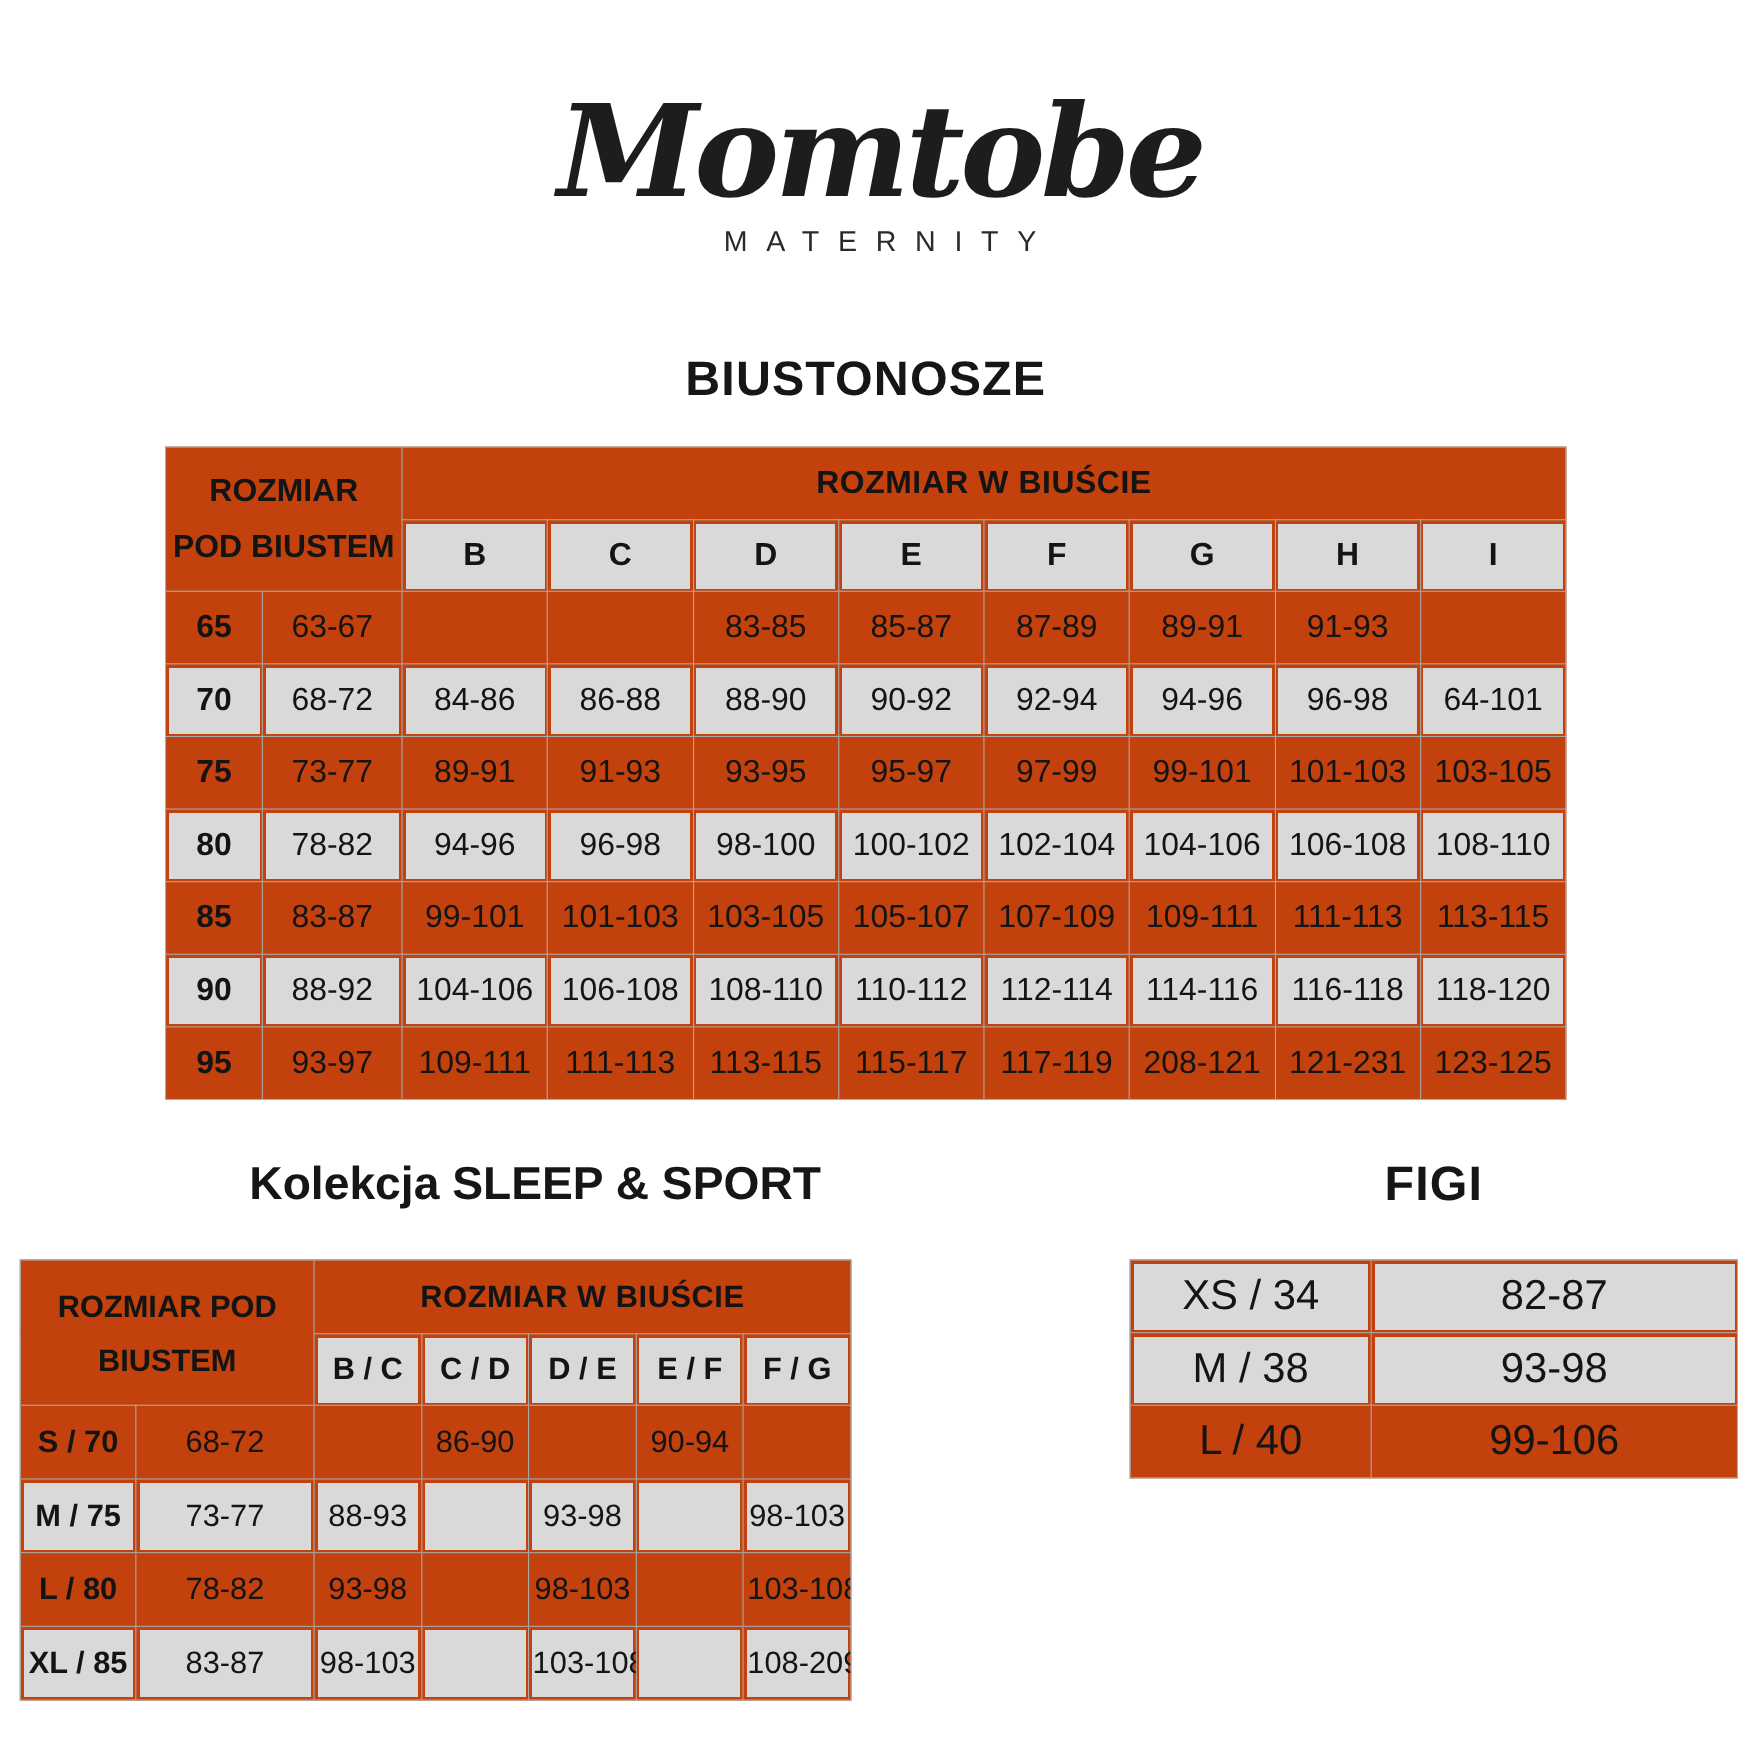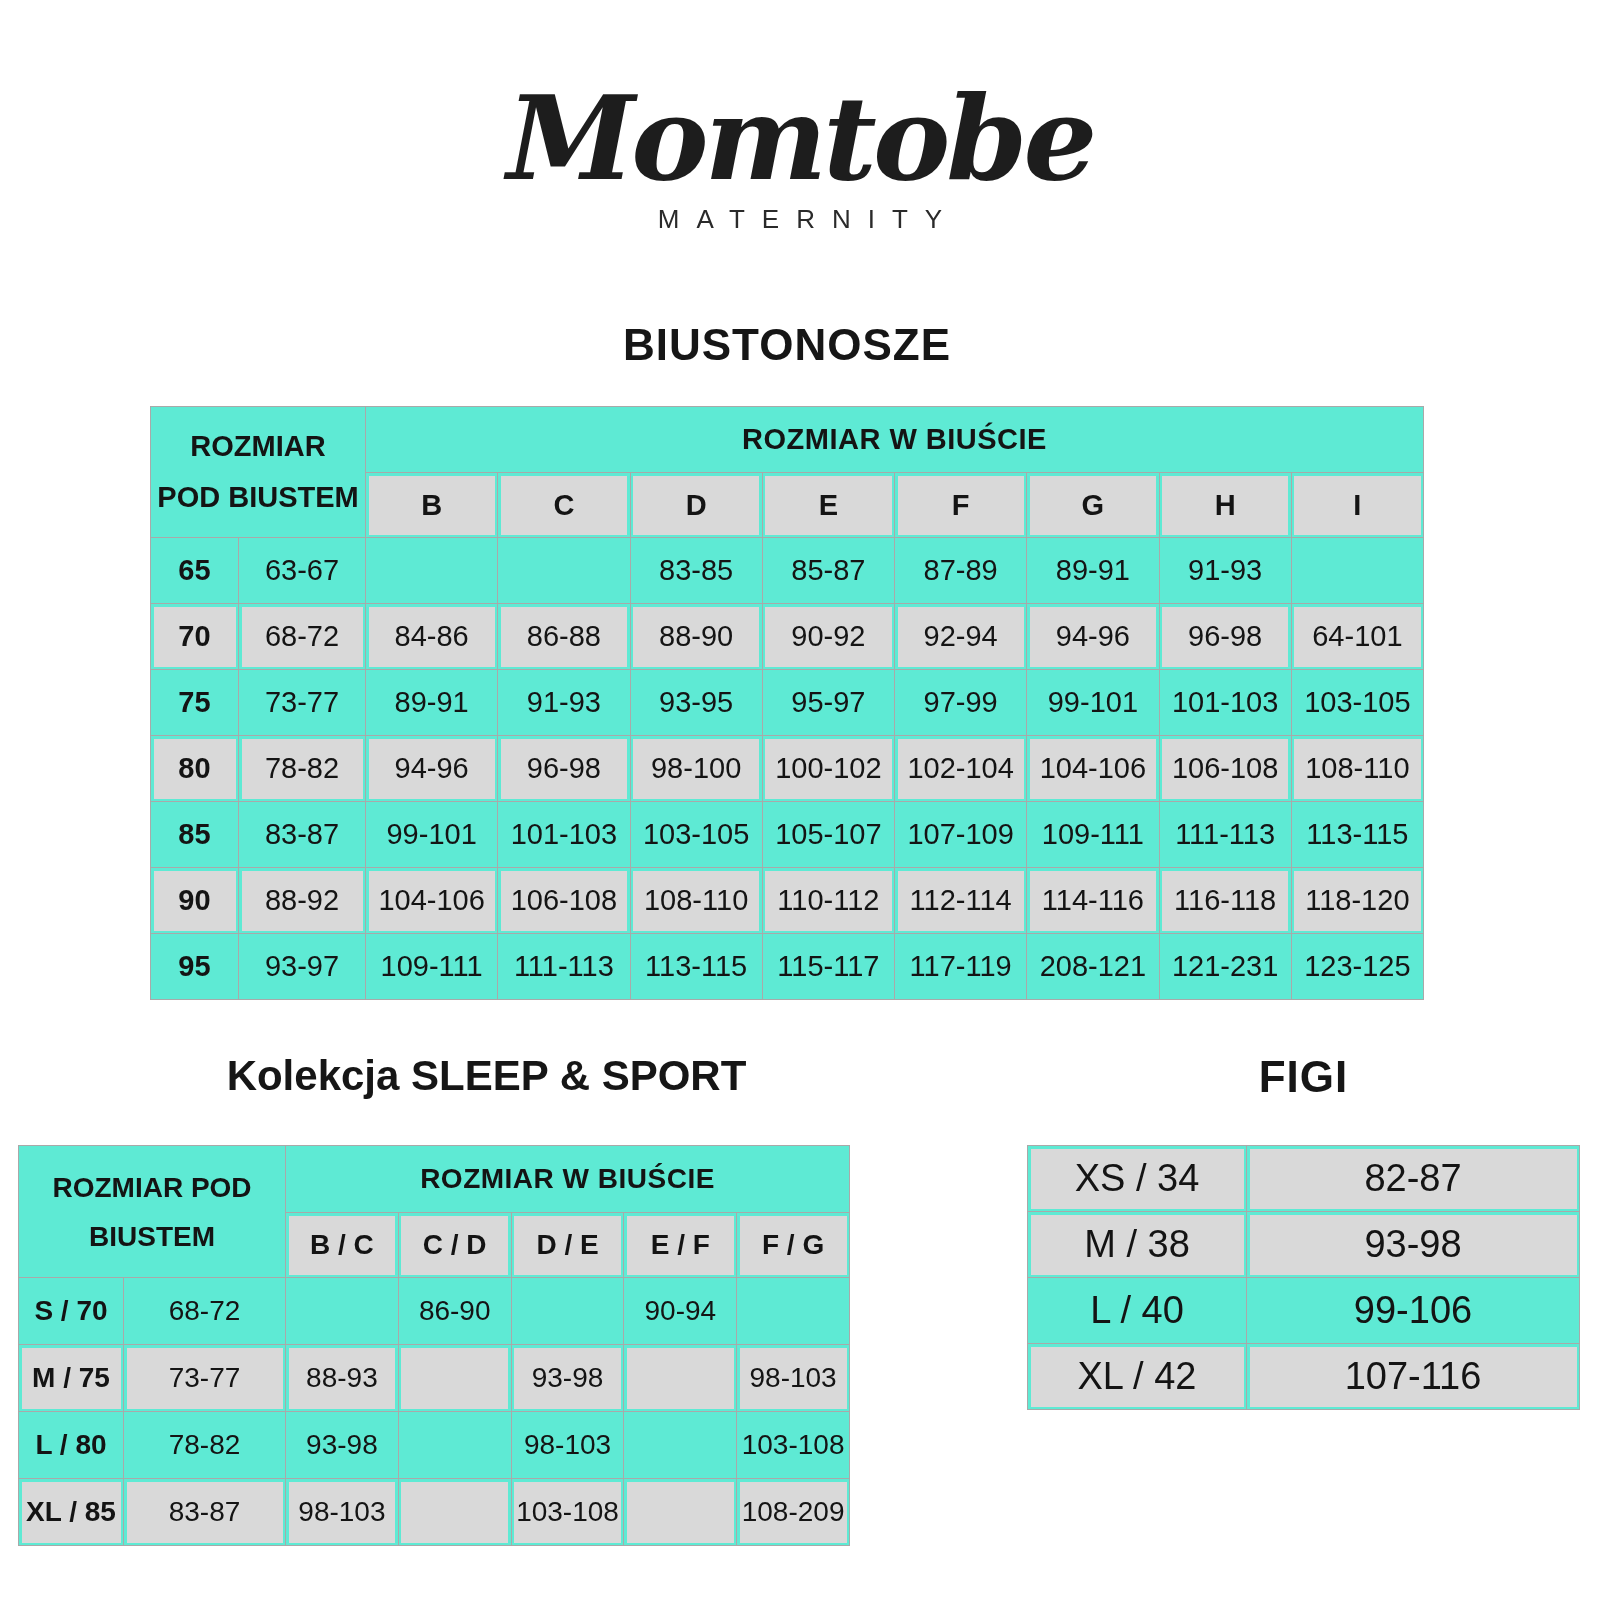--- a/index.html
+++ b/index.html
@@ -48,24 +48,24 @@
   }
   #title-bras  { left: 150px;  top: 320px;  width: 1274px; font-size: 44px; letter-spacing: 1px; }
   #title-sleep { left: 18px;   top: 1052px; width: 937px;  font-size: 42px; }
   #title-figi  { left: 1027px; top: 1052px; width: 553px;  font-size: 44px; letter-spacing: 1px; }
 
   
   table.sizing {
     position: absolute;
     border-collapse: collapse;
     table-layout: fixed;
-    background: #5eead4;
+    background: #c2410c;
   }
   #bras-table  { left: 150px;  top: 406px;  width: 1274px; }
-  #sleep-table { left: 18px;   top: 1145px; width: 832px;  }
+  #sleep-table { left: 18px;   top: 1145px; width: 756px;  }
   #figi-table  { left: 1027px; top: 1145px; width: 553px;  }
 
   table.sizing td {
     border: 1px solid #a9a9a9;
     padding: 3px;                     
     background-clip: content-box;
     text-align: center;
     vertical-align: middle;
     font-size: 29px;
     overflow: hidden;
@@ -289,18 +289,14 @@
         <td class=" gray">82-87</td>
       </tr>
       <tr style="height: 66px;">
         <td class=" gray">M / 38</td>
         <td class=" gray">93-98</td>
       </tr>
       <tr style="height: 66px;">
         <td>L / 40</td>
         <td>99-106</td>
       </tr>
-      <tr style="height: 66px;">
-        <td class=" gray">XL / 42</td>
-        <td class=" gray">107-116</td>
-      </tr>
     </tbody>
 </table>
 
 </body></html>

